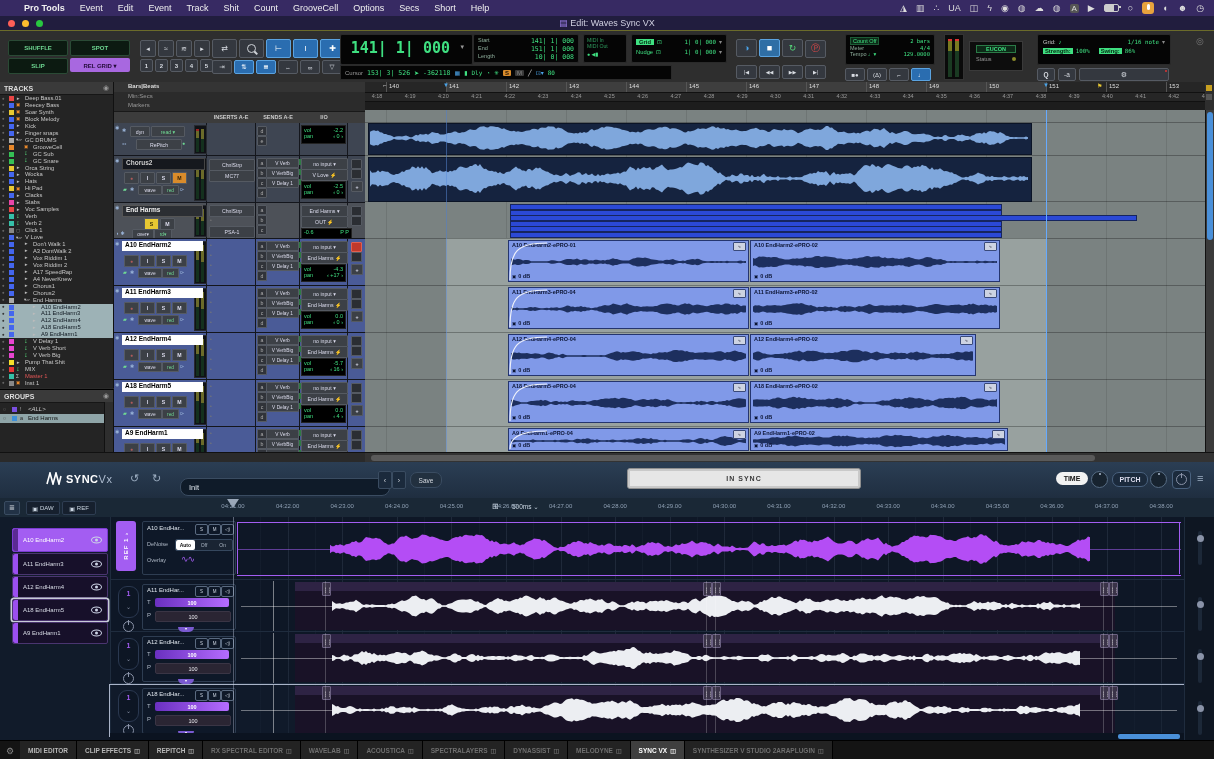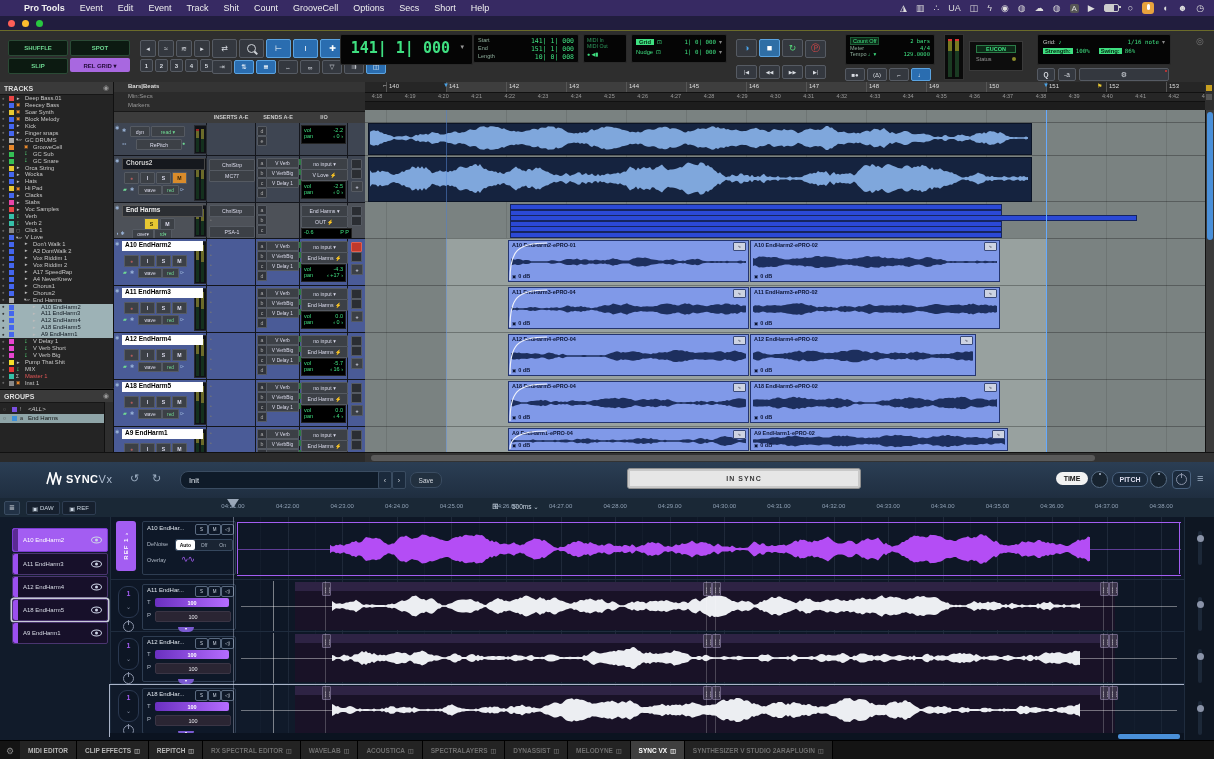--- a/index.html
+++ b/index.html
@@ -67,20 +67,23 @@
         <span>◐</span>
         <span>☻</span>
         <span>◷</span>
       </div>
   </div>
 
   <div class="abs" id="titlebar" style="left:0;top:16px;width:1214px;height:14px;background:#211d3e;border-bottom:1px solid #000;">
     <span class="abs" style="left:8px;top:4px;width:7px;height:7px;border-radius:50%;background:#ff5f57;"></span>
     <span class="abs" style="left:22px;top:4px;width:7px;height:7px;border-radius:50%;background:#febc2e;"></span>
     <span class="abs" style="left:36px;top:4px;width:7px;height:7px;border-radius:50%;background:#28c840;"></span>
+    <span class="abs" style="left:0;right:0;top:2px;text-align:center;font-size:9px;color:#cfcfe0;">
+      <span style="color:#9b7fe8;">▤</span>
+      <span>Edit: Waves Sync VX</span></span>
   </div>
 
   <div class="abs" id="toolbar" style="left:0;top:30px;width:1214px;height:51px;background:#2e2e2e;border-top:1px solid #6b6b2a;border-bottom:1px solid #131313;">
     <div id="modes" class="abs" style="left:8px;top:9px;width:122px;height:32px;display:grid;grid-template-columns:1fr 1fr;gap:2px;">
         <div style="height: 14px; display: flex; align-items: center; justify-content: center; font-size: 6px; font-weight: bold; border-radius: 2px; background: rgb(12, 26, 17); color: rgb(111, 216, 147); border: 1px solid rgb(42, 74, 53);">SHUFFLE</div>
         <div style="height: 14px; display: flex; align-items: center; justify-content: center; font-size: 6px; font-weight: bold; border-radius: 2px; background: rgb(12, 26, 17); color: rgb(111, 216, 147); border: 1px solid rgb(42, 74, 53);">SPOT</div>
         <div style="height: 14px; display: flex; align-items: center; justify-content: center; font-size: 6px; font-weight: bold; border-radius: 2px; background: rgb(12, 26, 17); color: rgb(111, 216, 147); border: 1px solid rgb(42, 74, 53);">SLIP</div>
         <div style="height: 14px; display: flex; align-items: center; justify-content: center; font-size: 6px; font-weight: bold; border-radius: 2px; background: rgb(168, 104, 224); color: rgb(35, 10, 56);">REL GRID ▾</div>
       </div>
     <div id="zoomtop" class="abs" style="left:140px;top:9px;display:flex;gap:2px;">
@@ -116,20 +119,36 @@
         <span class="c" style="position: relative; width: 18px; height: 12px; font-size: 6.5px;">▽</span>
         <span class="c" style="position: relative; width: 18px; height: 12px; font-size: 6.5px;">⇉</span>
         <span class="c" style="position: relative; width: 18px; height: 12px; font-size: 6.5px; background: rgb(42, 109, 176); border-color: rgb(91, 163, 224); color: rgb(255, 255, 255);">◫</span>
       </div>
 
     <div class="abs lcd" style="left:340px;top:3px;width:131px;height:29px;">
       <span class="g" style="position:absolute;right:22px;top:4px;font-size:15px;font-weight:bold;">141| 1| 000</span>
       <span style="position:absolute;right:8px;top:8px;color:#999;font-size:7px;">▾</span>
     </div>
 
+    <div class="abs" style="left:340px;top:34px;width:322px;height:13px;background:#050505;border:1px solid #2a2a2a;display:flex;align-items:center;gap:4px;padding:0 4px;font-size:6px;">
+      <span style="color:#999;">Cursor</span>
+      <span class="g" style="font-size:6.5px;">153| 3| 526</span>
+      <span style="color:#3fe081;">➤</span>
+      <span class="g" style="font-size:6.5px;">-362118</span>
+      <span style="color:#4aa3e8;">▦</span>
+      <span style="color:#3fe081;">▮</span>
+      <span class="g">Dly</span>
+      <span style="color:#3fe081;">◔</span>
+      <span style="color:#3fe081;">✳</span>
+      <span style="background:#d98b2b;color:#241503;font-weight:bold;padding:0 2px;border-radius:1px;">S</span>
+      <span style="background:#3a3a3a;color:#888;padding:0 2px;border-radius:1px;">M</span>
+      <span style="color:#ddd;">╱</span>
+      <span style="color:#4aa3e8;">⊡▾</span>
+      <span class="g">80</span>
+    </div>
 
     <div class="abs lcd" style="left:473px;top:3px;width:106px;height:29px;font-size:5.5px;padding:2px 4px;box-sizing:border-box;">
       <div style="display:flex;justify-content:space-between;">
           <span style="color:#8fae9c;">Start</span>
           <span class="g" style="font-size:6.5px;">141| 1| 000</span>
         </div>
       <div style="display:flex;justify-content:space-between;">
           <span style="color:#8fae9c;">End</span>
           <span class="g" style="font-size:6.5px;">151| 1| 000</span>
         </div>
@@ -1149,21 +1168,21 @@
 
     <div class="abs" style="left:0;top:0;width:1214px;height:36px;background:linear-gradient(180deg,#2b3e54,#1f2e40);border-bottom:1px solid #0c141f;">
       <span class="abs" style="left:46px;top:10px;">
         <svg width="16" height="13" viewBox="0 0 16 13">
             <path d="M1 12 L4 1 L7 12 L10 1 L13 12 L15 4" stroke="#fff" stroke-width="1.6" fill="none"></path>
           </svg>
         </span>
       <span class="abs" style="left:66px;top:11px;font-size:11px;color:#fff;font-weight:bold;letter-spacing:.5px;"><span>SYNC</span><span style="font-weight:normal;color:#aebdd0;">Vx</span></span>
       <span class="abs" style="left:130px;top:10px;color:#9fb0c4;font-size:11px;">↺</span>
       <span class="abs" style="left:152px;top:10px;color:#9fb0c4;font-size:11px;">↻</span>
-      <div class="abs" style="left:180px;top:9px;width:192px;height:16px;background:#0f1b29;border:1px solid #3a4c61;border-radius:8px;display:flex;align-items:center;padding:0 8px;">
+      <div class="abs" style="left:180px;top:16px;width:192px;height:16px;background:#0f1b29;border:1px solid #3a4c61;border-radius:8px;display:flex;align-items:center;padding:0 8px;">
         <span style="font-size:7.5px;color:#dde4ec;">Init</span>
         </div>
       <span class="c" style="left:378px;top:9px;width:12px;height:16px;background:#1b2a3c;border-color:#3a4c61;font-size:7px;">‹</span>
       <span class="c" style="left:392px;top:9px;width:12px;height:16px;background:#1b2a3c;border-color:#3a4c61;font-size:7px;">›</span>
       <span class="c" style="left:410px;top:10px;width:30px;height:14px;background:#22303f;border-color:#3a4c61;border-radius:7px;font-size:6.5px;">Save</span>
       <div class="abs" style="left:627px;top:6px;width:232px;height:19px;background:#e6e6e6;border:1px solid #8f8f8f;border-radius:3px;box-shadow:inset 0 0 0 2px #c9c9c9;display:flex;align-items:center;justify-content:center;">
         <span style="font-size:7px;font-weight:bold;color:#3a3a3a;letter-spacing:1px;">IN SYNC</span>
         </div>
       <span class="abs" style="left:1056px;top:10px;width:32px;height:13px;background:#f2f2f2;border-radius:7px;color:#111;font-size:7px;font-weight:bold;display:flex;align-items:center;justify-content:center;">TIME</span>
       <span class="knob" style="left:1091px;top:9px;"></span>

